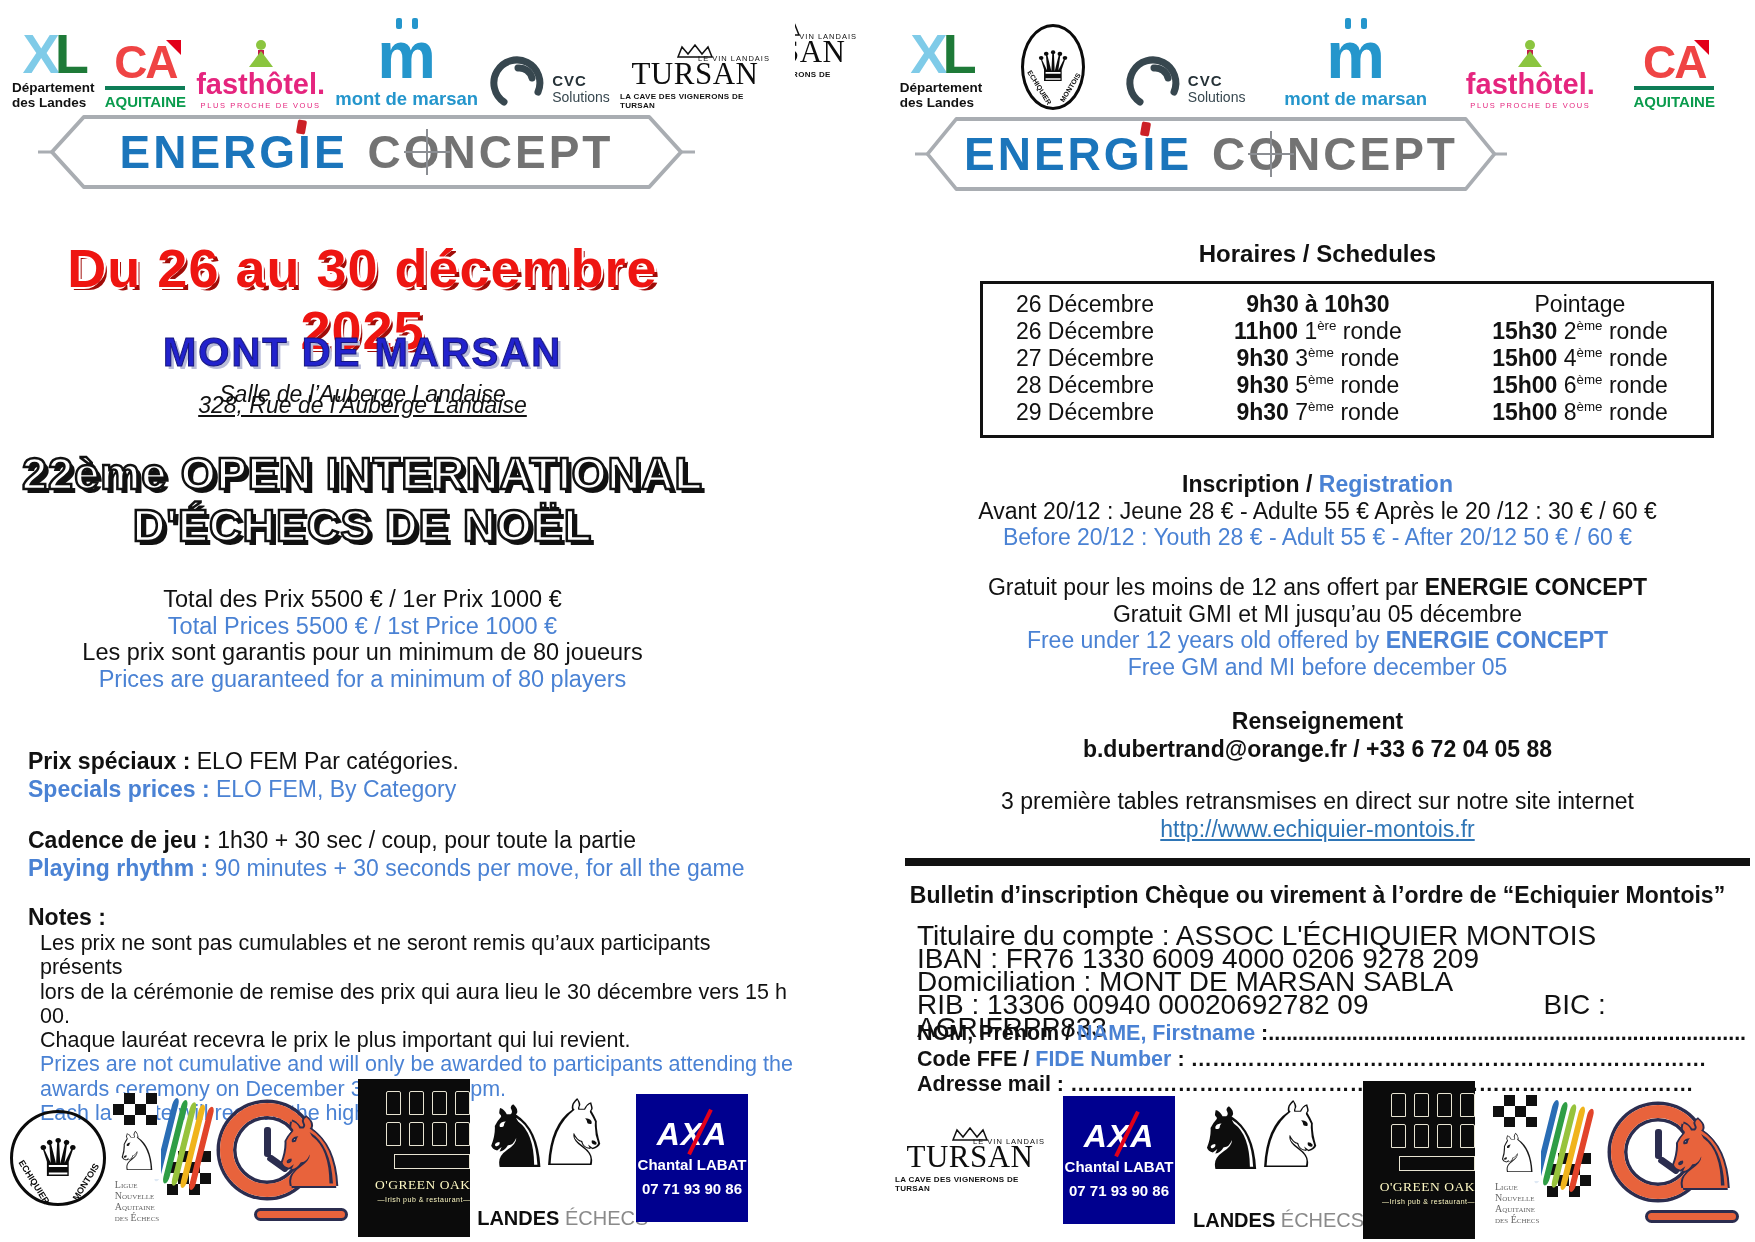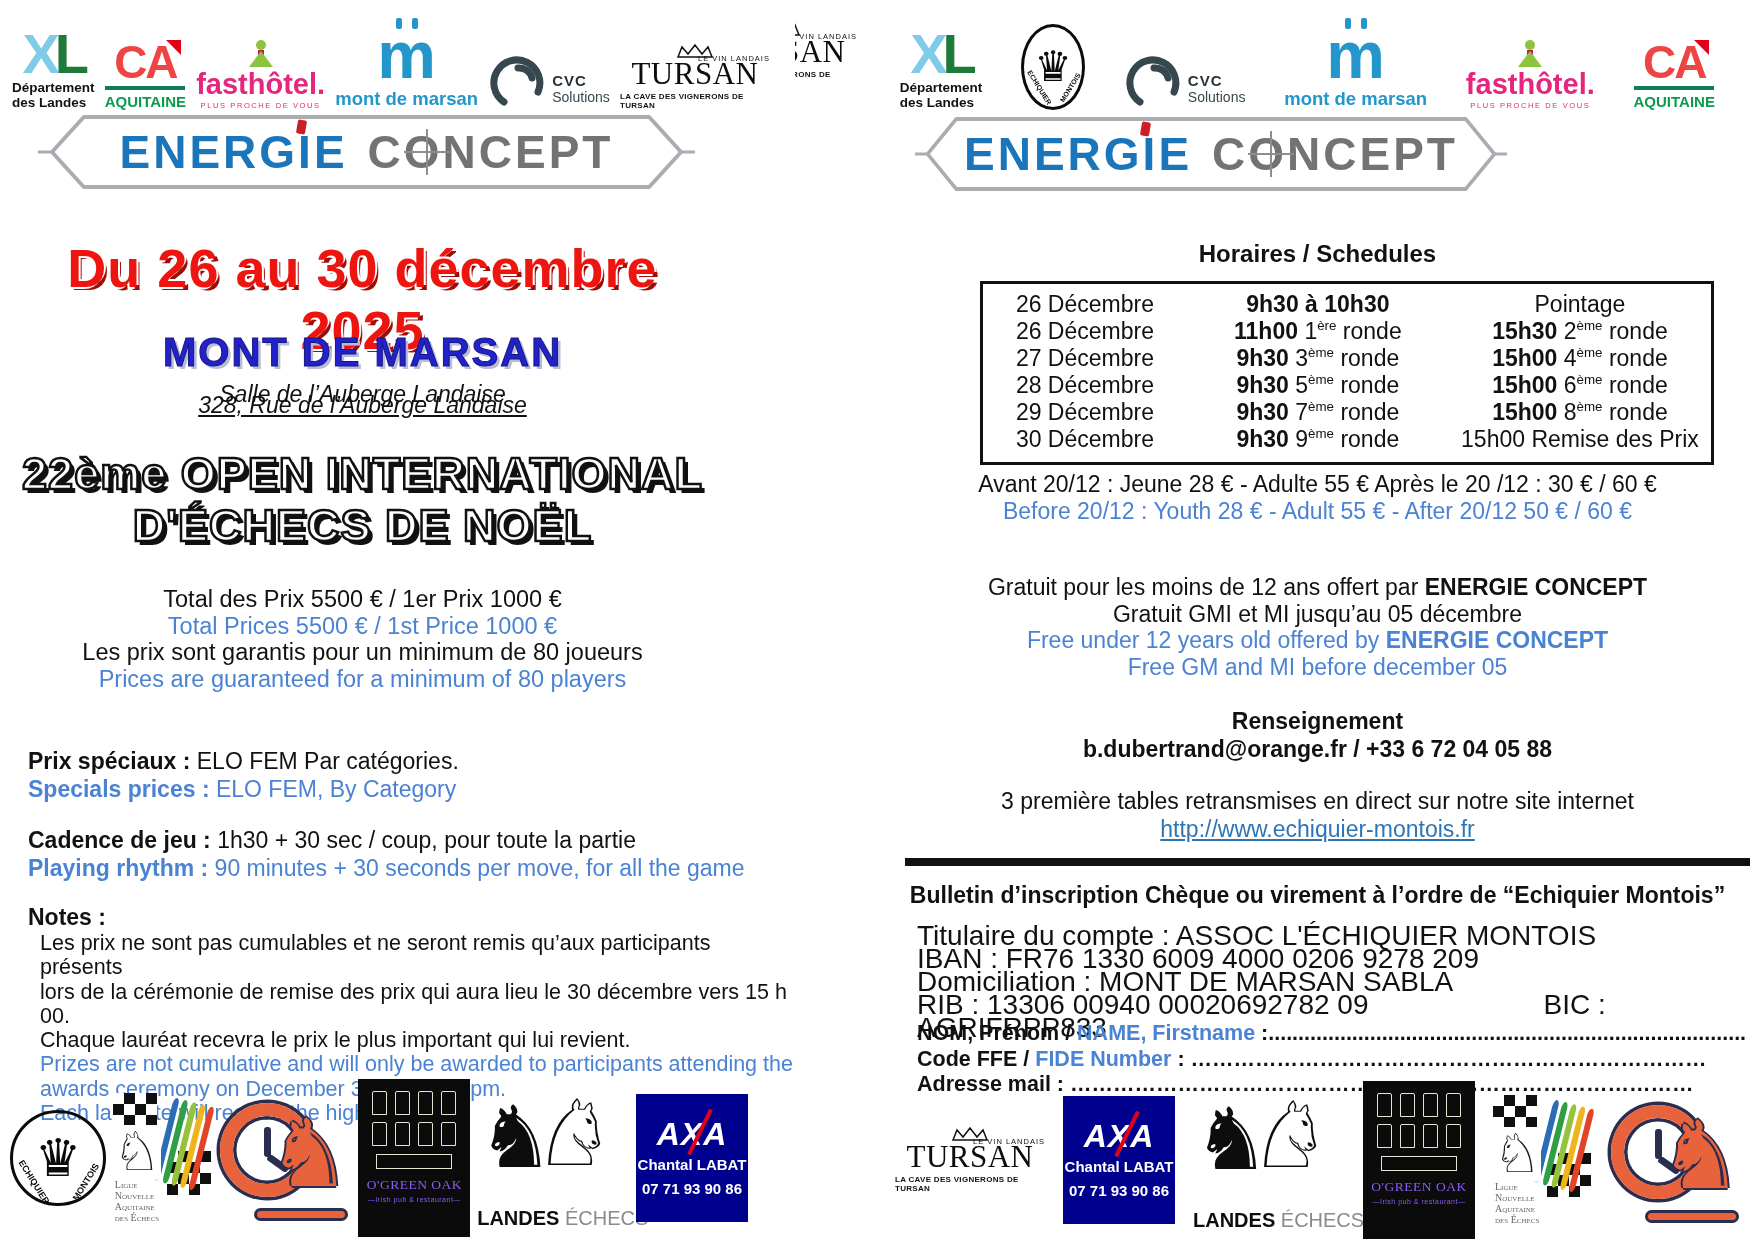--- a/index.html
+++ b/index.html
@@ -145,21 +145,21 @@
   .ck-ring{position:absolute;left:2px;top:12px;width:94px;height:94px;border-radius:50%;border:13px solid #e8633c;
     box-shadow:0 0 0 3.5px #2b2d4f, inset 0 0 0 3.5px #2b2d4f;box-sizing:border-box;}
   .ck-hand-v{position:absolute;left:46px;top:36px;width:7px;height:30px;background:#2b2d4f;border-radius:3px;}
   .ck-hand-d{position:absolute;left:50px;top:62px;width:24px;height:7px;background:#2b2d4f;border-radius:3px;
     transform:rotate(35deg);transform-origin:left center;}
   .ck-knight{position:absolute;right:0;top:16px;font-family:"DejaVu Sans",sans-serif;font-size:94px;line-height:1;color:#e8633c;
     text-shadow:-2px 0 0 #2b2d4f,2px 0 0 #2b2d4f,0 -2px 0 #2b2d4f,0 2px 0 #2b2d4f;}
   .ck-base{position:absolute;right:4px;bottom:4px;width:94px;height:13px;background:#e8633c;border:3px solid #2b2d4f;border-radius:7px;box-sizing:border-box;}
 
   
-  .logo-ogo{width:112px;height:158px;background:#0b0b0b;color:#8b5cf6;justify-content:flex-start;padding-top:12px;box-sizing:border-box;}
+  .logo-ogo{width:112px;height:158px;background:#0b0b0b;color:#fef9c3;justify-content:flex-start;padding-top:12px;box-sizing:border-box;align-items:flex-end;}
   .og-windows{display:grid;grid-template-columns:repeat(4,15px);gap:7px 8px;margin-bottom:8px;}
   .og-windows span{height:22px;border:1.5px solid #e8e4d2;border-radius:2px 2px 0 0;}
   .og-strip{width:74px;height:13px;border:1.5px solid #e8e4d2;margin-bottom:8px;}
   .og-name{font-family:"Liberation Serif",serif;font-size:13.5px;letter-spacing:0.5px;}
   .og-sub{font-size:7px;margin-top:3px;letter-spacing:0.5px;}
 
   
   .logo-landes{width:152px;height:148px;}
   .ld-k1{position:absolute;left:0;top:10px;font-family:"DejaVu Sans",sans-serif;font-size:86px;line-height:1;color:#0d0d0d;}
   .ld-k2{position:absolute;left:56px;top:4px;font-family:"DejaVu Sans",sans-serif;font-size:92px;line-height:1;color:#0d0d0d;transform:scaleX(-1);}
@@ -420,28 +420,24 @@
       <div class="sched-row">
         <div class="c">28 Décembre</div>
         <div class="c"><b>9h30</b><span> 5</span><sup>ème</sup><span> ronde</span></div>
         <div class="c"><b>15h00</b><span> 6</span><sup>ème</sup><span> ronde</span></div>
       </div>
       <div class="sched-row">
         <div class="c">29 Décembre</div>
         <div class="c"><b>9h30</b><span> 7</span><sup>ème</sup><span> ronde</span></div>
         <div class="c"><b>15h00</b><span> 8</span><sup>ème</sup><span> ronde</span></div>
       </div>
-      <div class="sched-row">
-        <div class="c">30 Décembre</div>
-        <div class="c"><b>9h30</b><span> 9</span><sup>ème</sup><span> ronde</span></div>
-        <div class="c"><b></b><span>15h00 Remise des Prix</span><sup></sup><span></span></div>
-      </div>
     </div>
 
     <div class="abs centerR pr-insc">
+      <div class="b"><span>Inscription / </span><span class="blue">Registration</span></div>
       <div class="bk">Avant 20/12 : Jeune 28 € - Adulte 55 € Après le 20 /12 : 30 € / 60 €</div>
       <div class="bl">Before 20/12 : Youth 28 € - Adult 55 € - After 20/12 50 € / 60 €</div>
     </div>
 
     <div class="abs centerR pr-free">
       <div class="bk"><span>Gratuit pour les moins de 12 ans offert par </span><b>ENERGIE CONCEPT</b></div>
       <div class="bk">Gratuit GMI et MI jusqu’au 05 décembre</div>
       <div class="bl"><span>Free under 12 years old offered by </span><b>ENERGIE CONCEPT</b></div>
       <div class="bl">Free GM and MI before december 05</div>
     </div>

